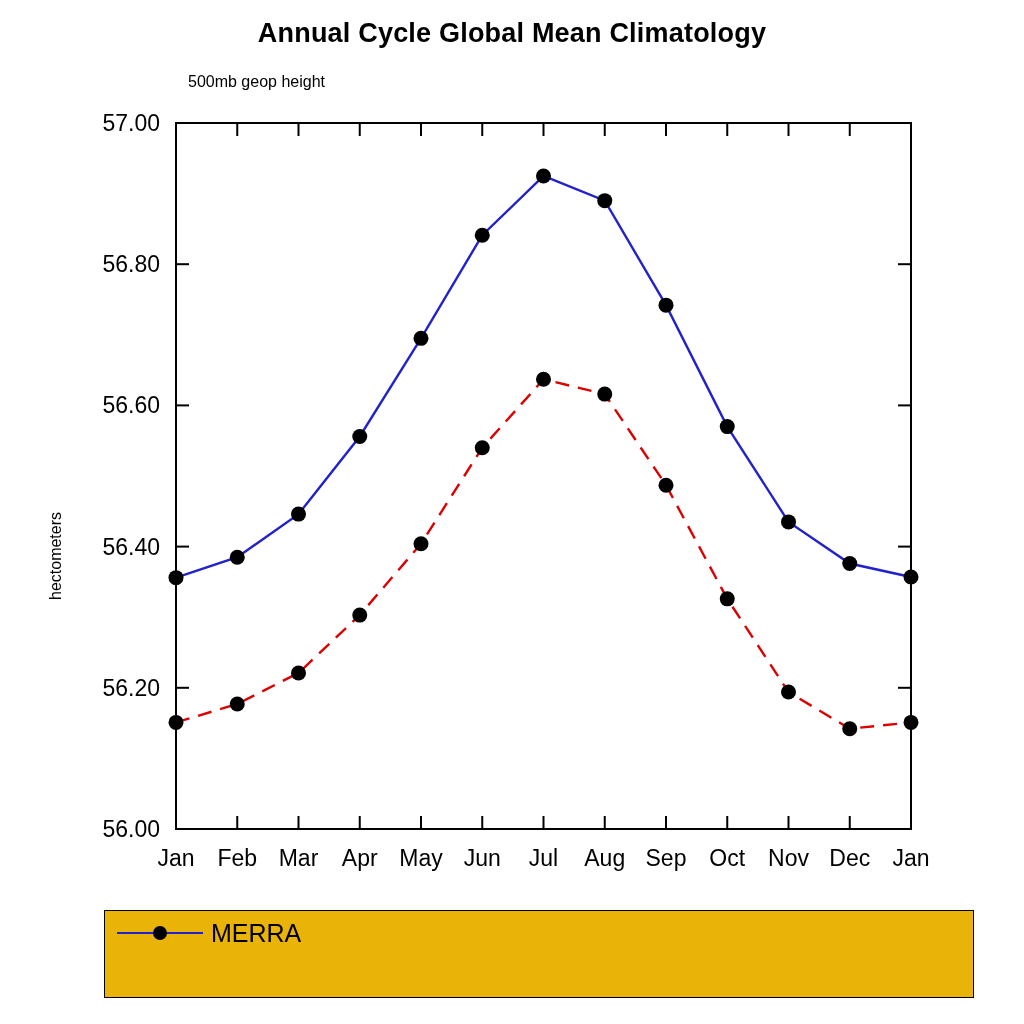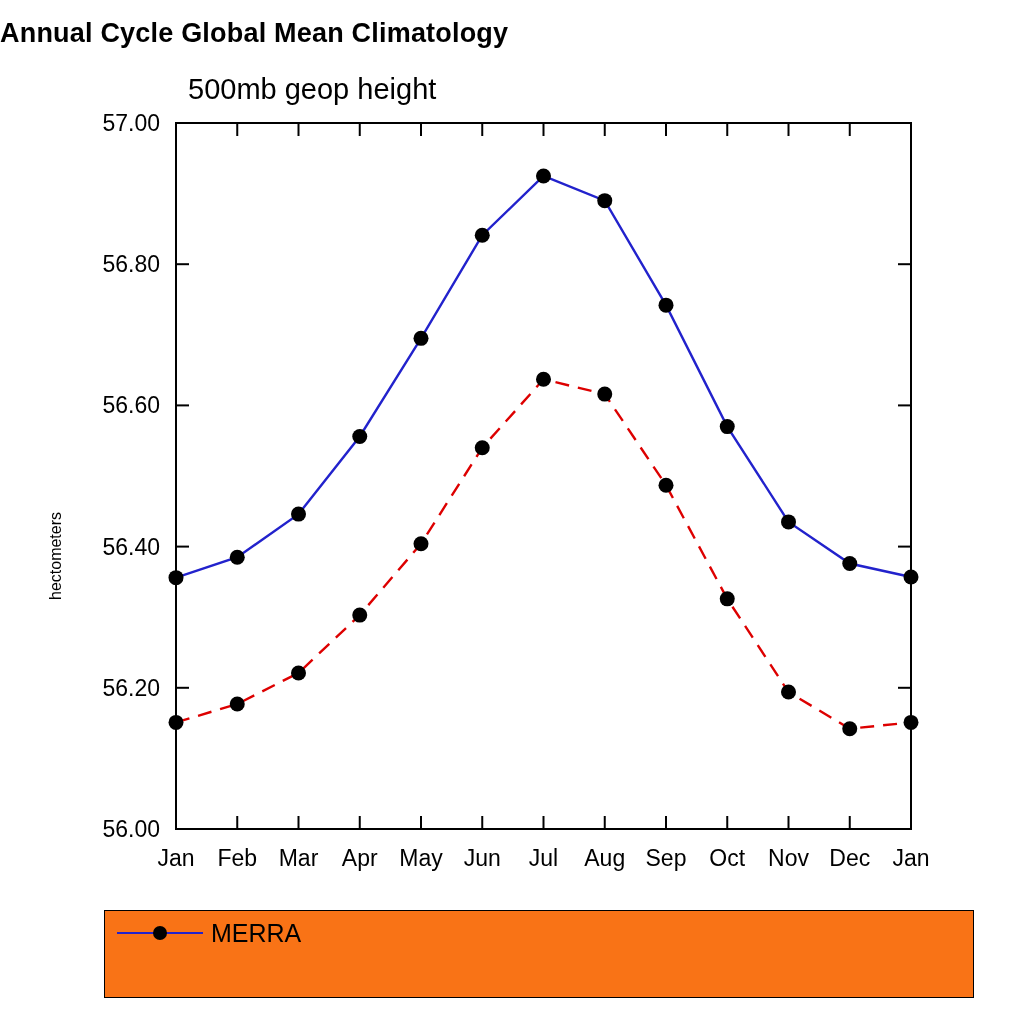--- a/index.html
+++ b/index.html
@@ -19,30 +19,30 @@
     position: absolute;
     left: 0; top: 0;
     width: 1024px;
     height: 1024px;
   }
   .title {
     position: absolute;
     left: 0;
     top: 18px;
     width: 1024px;
-    text-align: left;
+    text-align: center;
     font-size: 27px;
     font-weight: bold;
     letter-spacing: 0.2px;
   }
   .subtitle {
     position: absolute;
     left: 188px;
     top: 73px;
-    font-size: 29px;
+    font-size: 16px;
     font-weight: normal;
   }
   .ylabel {
     position: absolute;
     left: 0px;
     top: 0px;
     width: 300px;
     transform-origin: left top;
     transform: translate(47px, 600px) rotate(-90deg);
     font-size: 16px;
@@ -67,21 +67,21 @@
     font-family: "Liberation Sans", sans-serif;
   }
   .legend-box {
     position: absolute;
     left: 104px;
     top: 910px;
     width: 870px;
     height: 88px;
     border: 1px solid #000;
     box-sizing: border-box;
-    background: #f97316;
+    background: #eab308;
   }
   .legend-row {
     position: absolute;
     left: 0;
     width: 100%;
     height: 44px;
   }
   .legend-row.r0 { top: 0px; }
   .legend-row.r1 { top: 44px; }
   .legend-label {

